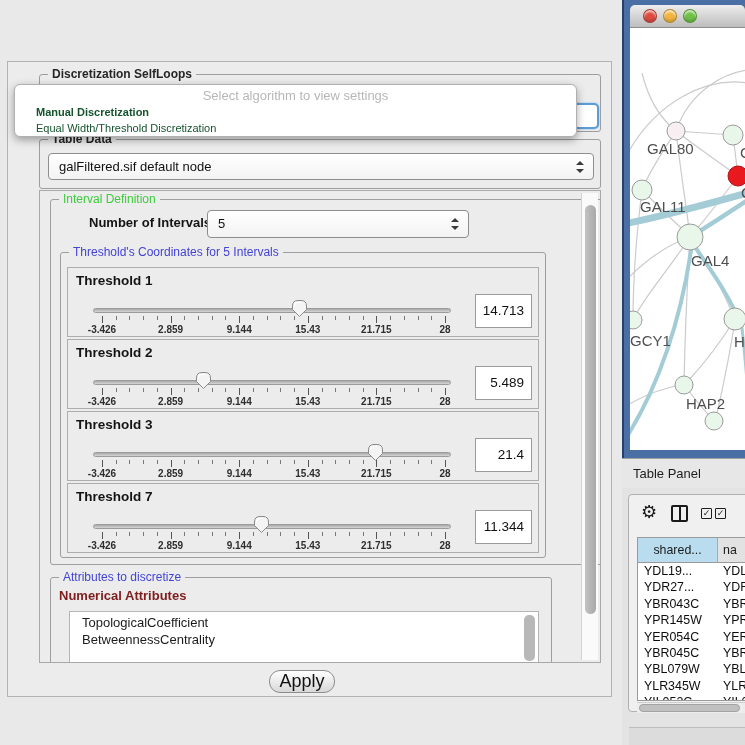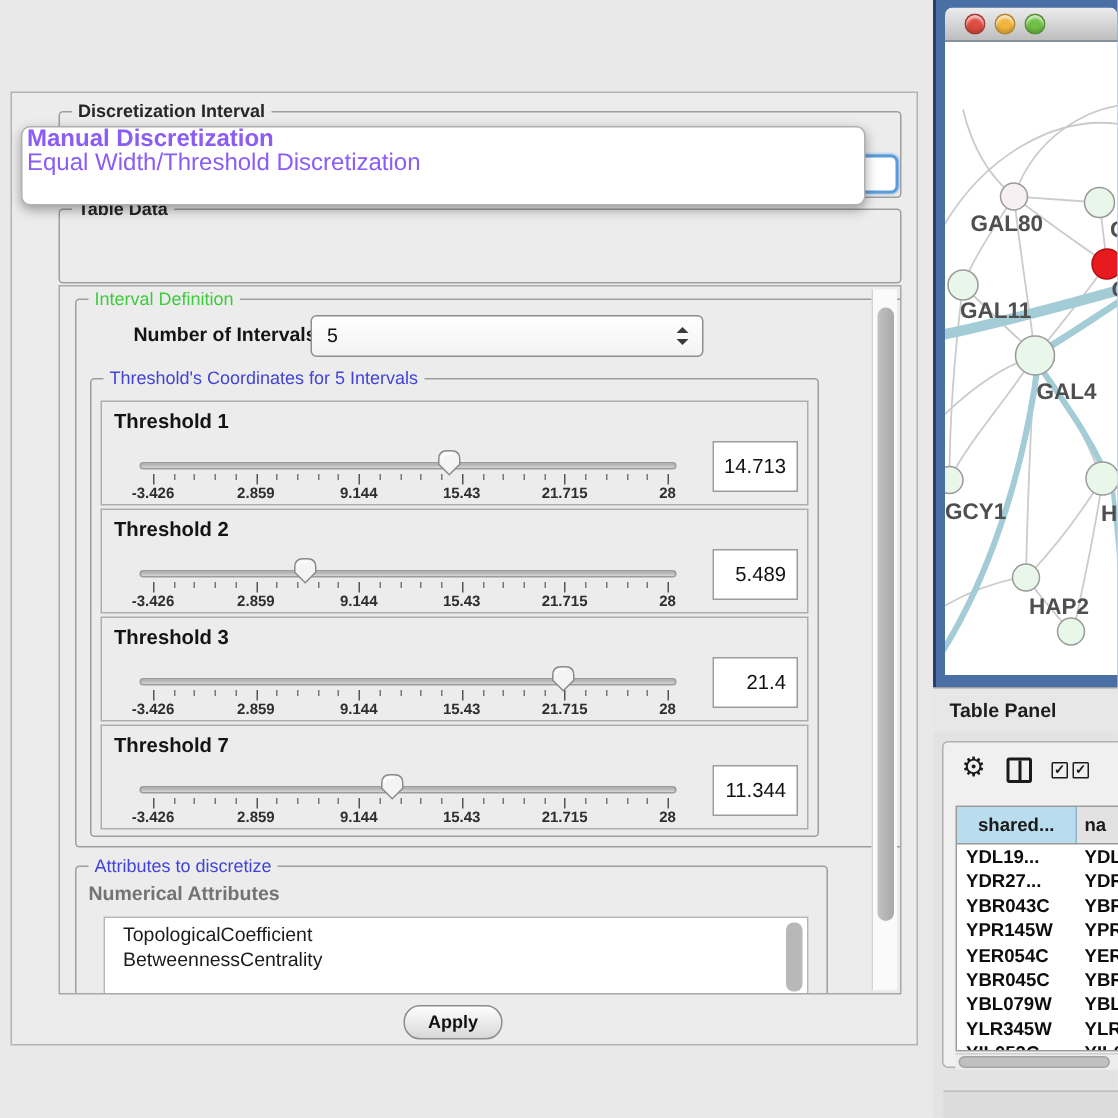--- a/index.html
+++ b/index.html
@@ -61,42 +61,42 @@
   .th-thumb{position:absolute;top:31px;width:17px;height:19px;}
   .ticks{position:absolute;left:34px;top:48px;width:343px;height:8px;}
   .tick{position:absolute;top:0;width:1px;height:4px;background:#777;}
   .tick.major{height:7px;background:#555;}
   .ticklabels{position:absolute;left:34px;top:56px;width:343px;height:12px;}
   .ticklab{position:absolute;transform:translateX(-50%);font-size:10px;font-weight:700;color:#2e2e2e;white-space:nowrap;}
   .th-value{position:absolute;left:407px;top:26px;width:57px;height:34px;background:#fff;border:1px solid #9b9b9b;
     font-size:13.5px;color:#111;text-align:right;padding:8px 7px 0 0;}
 
   #attributes-group{left:10px;top:386px;width:502px;height:100px;}
-  #numattr-label{position:absolute;left:8px;top:10px;font-size:13px;font-weight:700;color:#737373;}
+  #numattr-label{position:absolute;left:8px;top:10px;font-size:13px;font-weight:700;color:#7f1d1d;}
   #attr-listbox{position:absolute;left:18px;top:33px;width:470px;height:60px;background:#fff;border:1px solid #b5b5b5;}
   #attr-list{margin:0;padding:2px 0 0 12px;list-style:none;font-size:13px;color:#1b1b1b;}
   #attr-list li{line-height:17px;white-space:nowrap;}
   #attr-scroll{position:absolute;right:3px;top:3px;width:11px;height:46px;border-radius:5px;background:#b8b8b8;}
 
   #vscroll-track{position:absolute;right:2px;top:2px;width:17px;height:467px;background:#fafafa;border-left:1px solid #d4d4d4;}
   #vscroll-thumb{position:absolute;left:3px;top:12px;width:11px;height:409px;border-radius:6px;
     background:linear-gradient(to right,#c2c2c2,#a8a8a8);}
 
   #apply-btn{position:absolute;left:261px;top:608px;width:66px;height:23px;border:1px solid #8d8d8d;border-radius:11px;
-    background:linear-gradient(#fefefe,#d8d8d8);font-size:12px;color:#111;text-align:center;line-height:21px;font-weight:bold;}
+    background:linear-gradient(#fefefe,#d8d8d8);font-size:18px;color:#111;text-align:center;line-height:21px;}
 
   
   #popup{position:absolute;left:14px;top:84px;width:563px;height:53px;background:#fff;border:1px solid #b0b0b0;
     border-radius:6px;box-shadow:0 3px 8px rgba(0,0,0,0.35);z-index:50;overflow:hidden;}
   #popup-placeholder{text-align:center;color:#b7b7b7;font-size:13px;padding-top:3px;height:19px;}
-  .popup-opt{font-size:16px;color:#8b5cf6;padding-left:3px;line-height:16px;white-space:nowrap;}
+  .popup-opt{font-size:11px;color:#14532d;padding-left:21px;line-height:16px;white-space:nowrap;}
   .popup-opt.bold{font-weight:700;}
 
   
-  #right-col{position:absolute;left:622px;top:0;width:123px;height:745px;background:#e3e3e3;font-weight:bold;}
+  #right-col{position:absolute;left:622px;top:0;width:123px;height:745px;background:#e3e3e3;}
   #net-frame{position:absolute;left:0;top:0;width:123px;height:458px;background:#4a6fa5;
     box-shadow:inset 2px 0 0 #26416f;}
   #net-titlebar{position:absolute;left:8px;top:5px;width:115px;height:23px;border-radius:5px 5px 0 0;
     background:linear-gradient(#ededed,#bdbdbd);border-bottom:1px solid #8c8c8c;}
   .tlight{position:absolute;top:4px;width:14px;height:14px;border-radius:50%;
     box-shadow:inset 0 2px 2px rgba(255,255,255,0.7), inset 0 -2px 2px rgba(0,0,0,0.15);}
   #net-canvas{position:absolute;left:8px;top:28px;width:115px;height:422px;background:#fff;overflow:hidden;}
 
   #tp-titlebar{position:absolute;left:0;top:458px;width:123px;height:30px;background:#e7e7e7;border-top:1px solid #9f9f9f;}
   #tp-title{position:absolute;left:11px;top:0;line-height:30px;font-size:13px;color:#1d1d1d;}
@@ -122,26 +122,33 @@
   #tp-below{position:absolute;left:0;top:232px;width:123px;height:25px;background:#dcdcdc;border-top:1px solid #bdbdbd;}
 </style>
 </head>
 <body>
 
 <div id="control-panel">
 
 
   <div id="cp-outer">
     <div id="algo-group" class="group">
-      <span class="grouplabel gl-dark">Discretization Interval</span>
+      <span class="grouplabel gl-dark">Discretization SelfLoops</span>
     </div>
     <div id="focus-combo"></div>
 
     <div id="tabledata-group" class="group">
       <span class="grouplabel gl-dark">Table Data</span>
+      <div id="tabledata-combo" class="combobox">
+        <span class="val">galFiltered.sif default node</span>
+        <span class="spinner">
+            <span class="up"></span>
+            <span class="dn"></span>
+          </span>
+      </div>
     </div>
 
     <div id="scrollpanel">
       <div id="interval-group" class="group">
         <span class="grouplabel gl-green">Interval Definition</span>
         <span id="num-label">Number of Intervals</span>
         <div id="num-combo" class="combobox">
           <span class="val">5</span>
           <span class="spinner">
               <span class="up"></span>
@@ -351,20 +358,21 @@
         <div id="vscroll-thumb"></div>
       </div>
     </div>
 
     <div id="apply-btn">Apply</div>
   </div>
 
 </div>
 
 <div id="popup">
+  <div id="popup-placeholder">Select algorithm to view settings</div>
   <div id="popup-options">
       <div class="popup-opt bold">Manual Discretization</div>
       <div class="popup-opt">Equal Width/Threshold Discretization</div>
     </div>
 </div>
 
 <div id="right-col">
   <div id="net-frame">
     <div id="net-titlebar">
         <span class="tlight" style="left: 13px; background: rgb(221, 75, 65); border: 1px solid rgba(0, 0, 0, 0.25);"></span>

